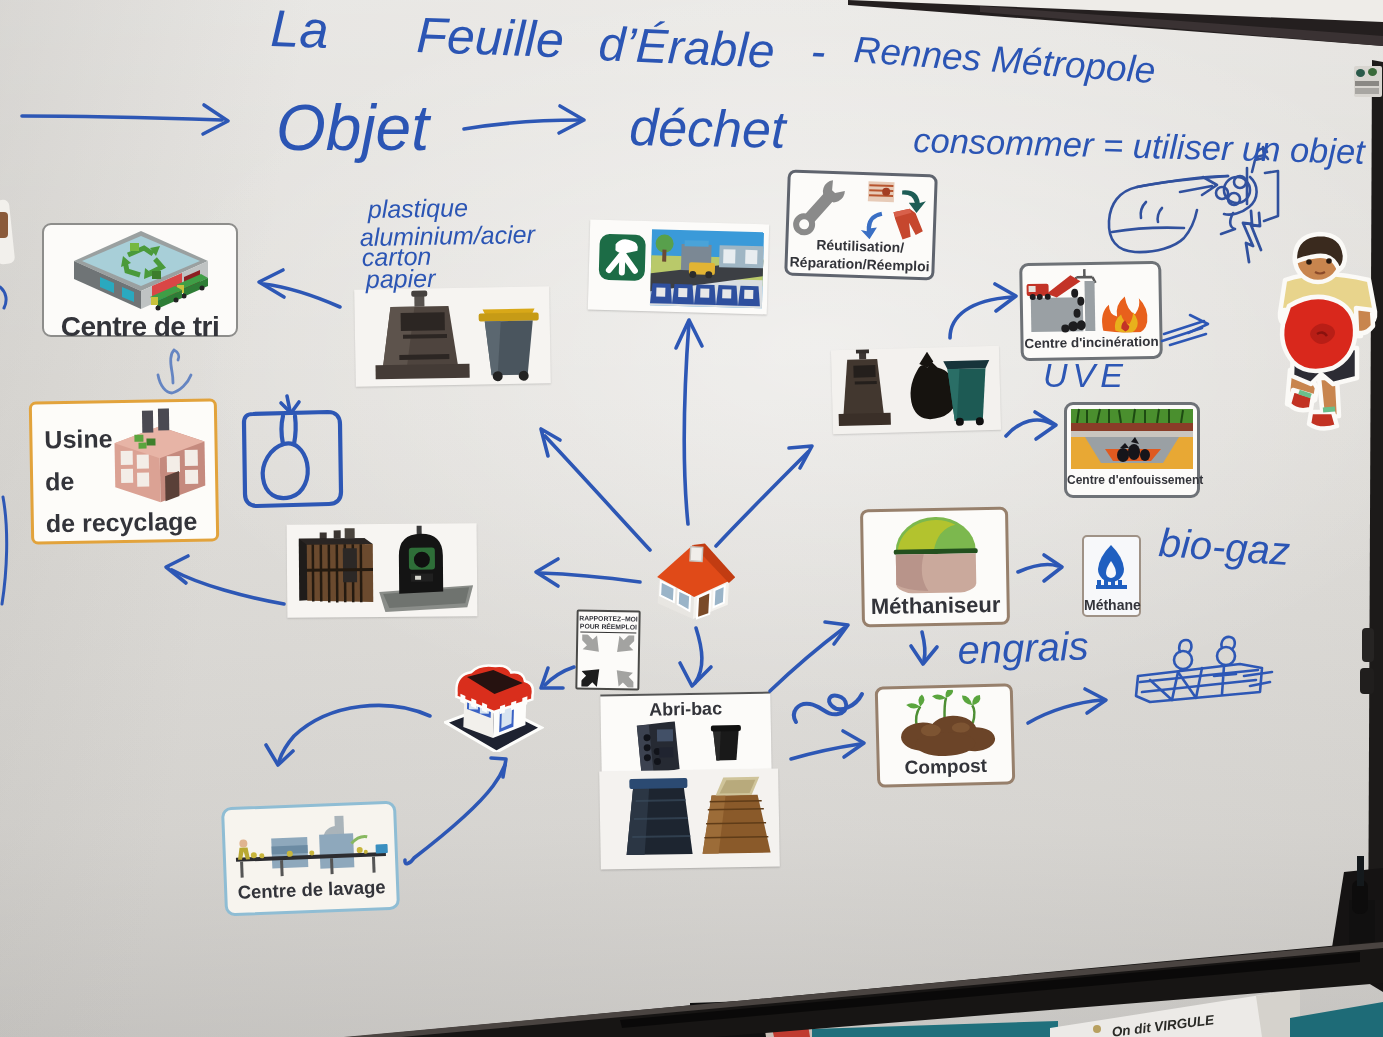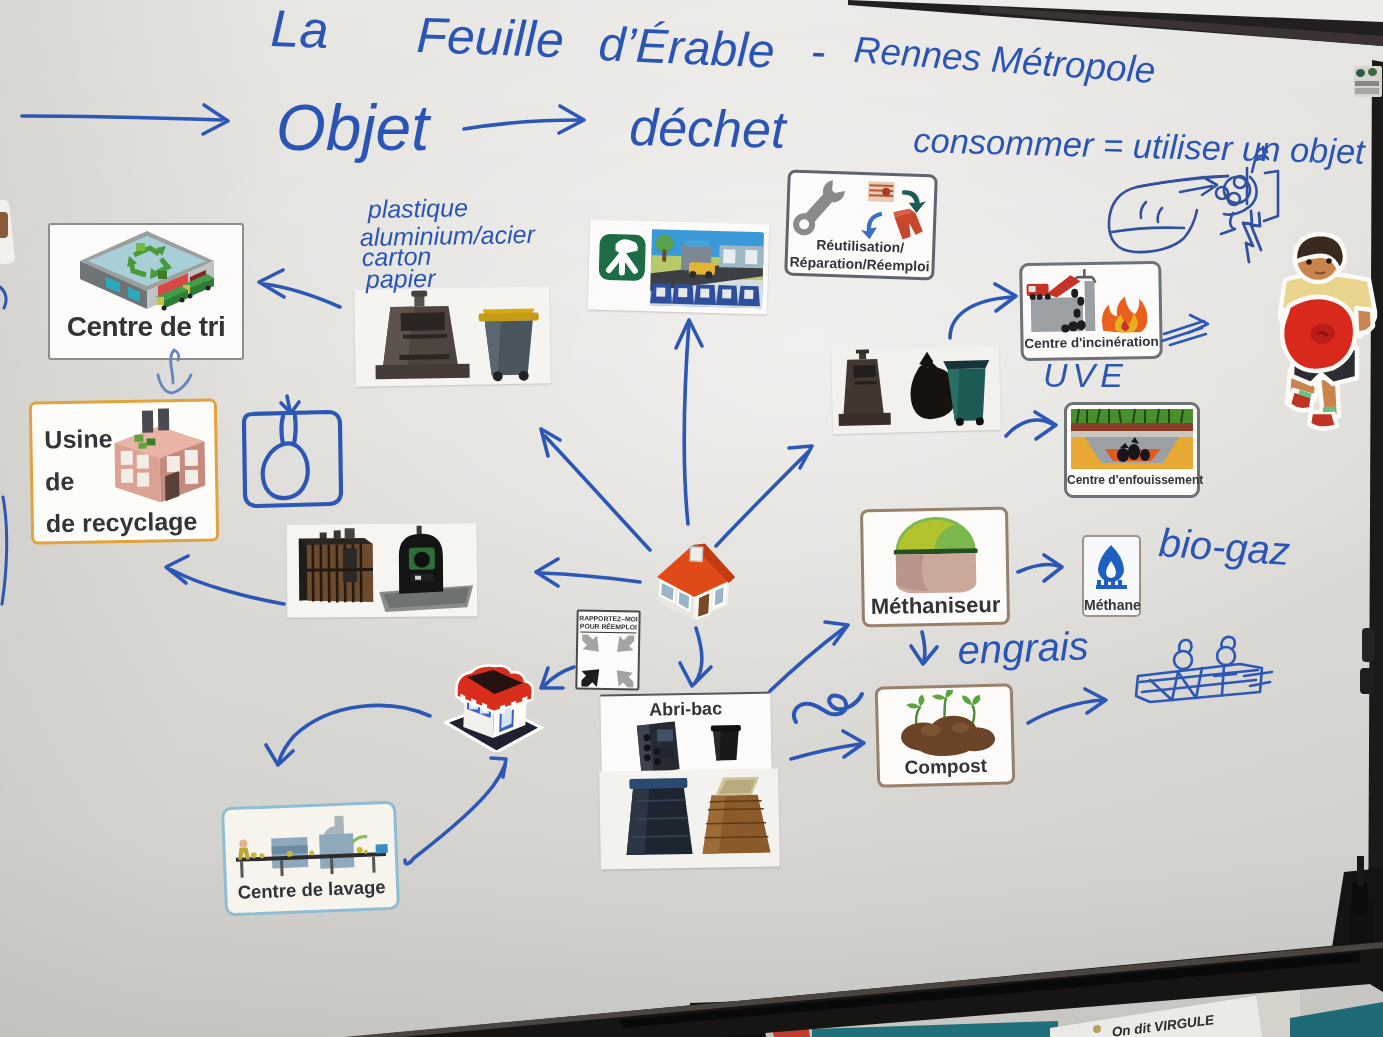--- a/index.html
+++ b/index.html
@@ -47,21 +47,21 @@
     <polygon points="620,1020 1360,952 1360,962 622,1028" fill="#000000" opacity="0.55"></polygon>
 
     <rect x="1352" y="880" width="16" height="34" rx="7" fill="#0d0c0c"></rect>
     <rect x="1357" y="856" width="7" height="30" fill="#14191c"></rect>
     <text x="1112" y="1036" font-size="13.5" font-weight="700" font-style="italic" transform="rotate(-7 1118 1033)" fill="#2a2a26" font-family="'Liberation Sans', sans-serif">On dit VIRGULE</text>
     <circle cx="1097" cy="1029" r="4" fill="#b8a060"></circle>
   </svg>
 
   <div id="cards">
 
-  <div class="card" style="left:48px;top:223px;width:196px;height:137px;border:2.5px solid #8d8d8b;border-radius:3px;">
+  <div class="card" style="left:42px;top:223px;width:196px;height:114px;border:2.5px solid #8d8d8b;border-radius:9px;">
     <svg width="170" height="82" viewBox="0 0 170 82" style="position:absolute;left:12px;top:4px">
       <polygon points="85,2 152,32 85,62 18,32" fill="#9aa0a0"></polygon>
       <polygon points="85,7 144,32 85,57 26,32" fill="#a8cfd8"></polygon>
       <polygon points="18,32 85,62 85,80 18,50" fill="#6f7476"></polygon>
       <polygon points="85,62 152,32 152,50 85,80" fill="#bfc3c3"></polygon>
       <polygon points="96,57 126,44 126,62 96,75" fill="#d94646"></polygon>
       <rect x="100" y="63" width="11" height="9" fill="#30b2c8" transform="skewY(-20) translate(0,40)"></rect>
       <polygon points="128,48 144,41 144,55 128,62" fill="#8c1f22"></polygon>
       <polygon points="44,48 58,54 58,64 44,58" fill="#2aa9bf"></polygon>
       <polygon points="66,58 78,63 78,73 66,68" fill="#2aa9bf"></polygon>

